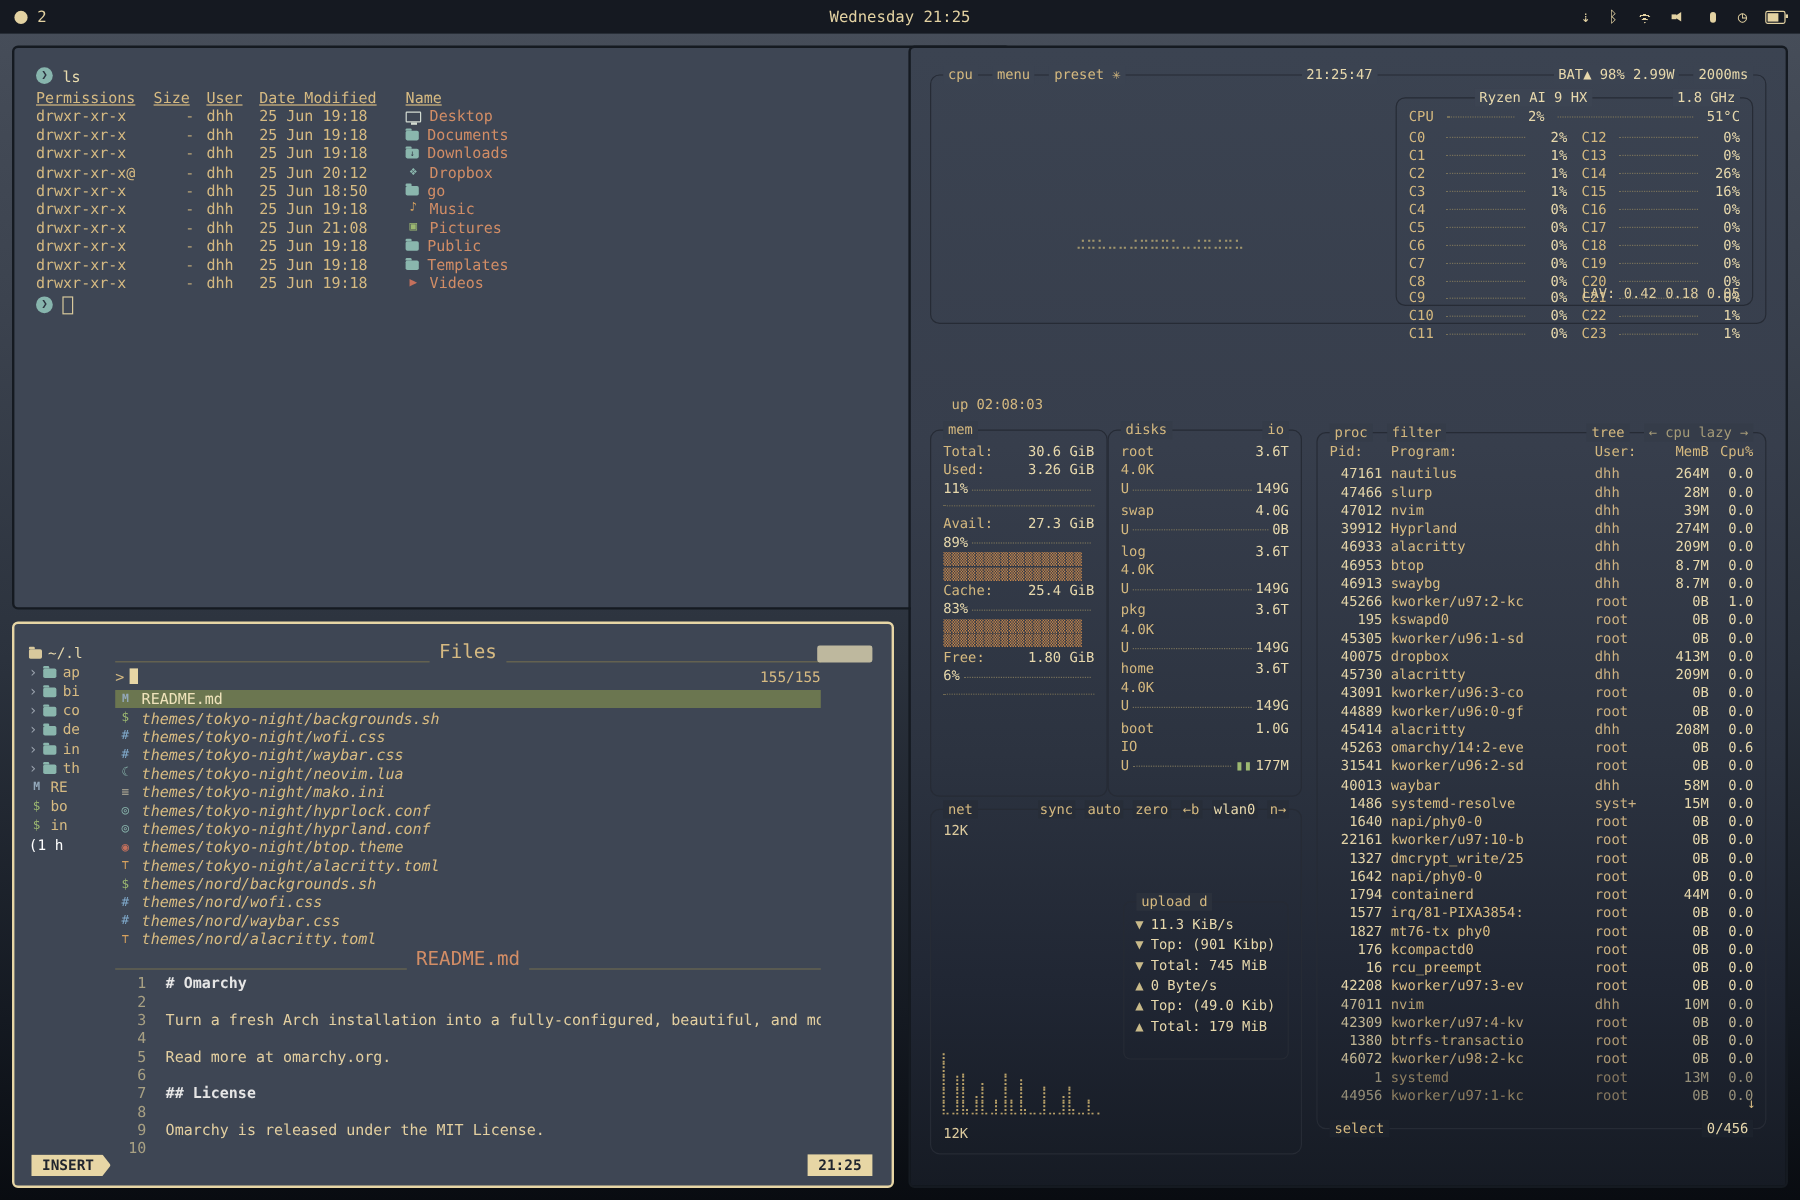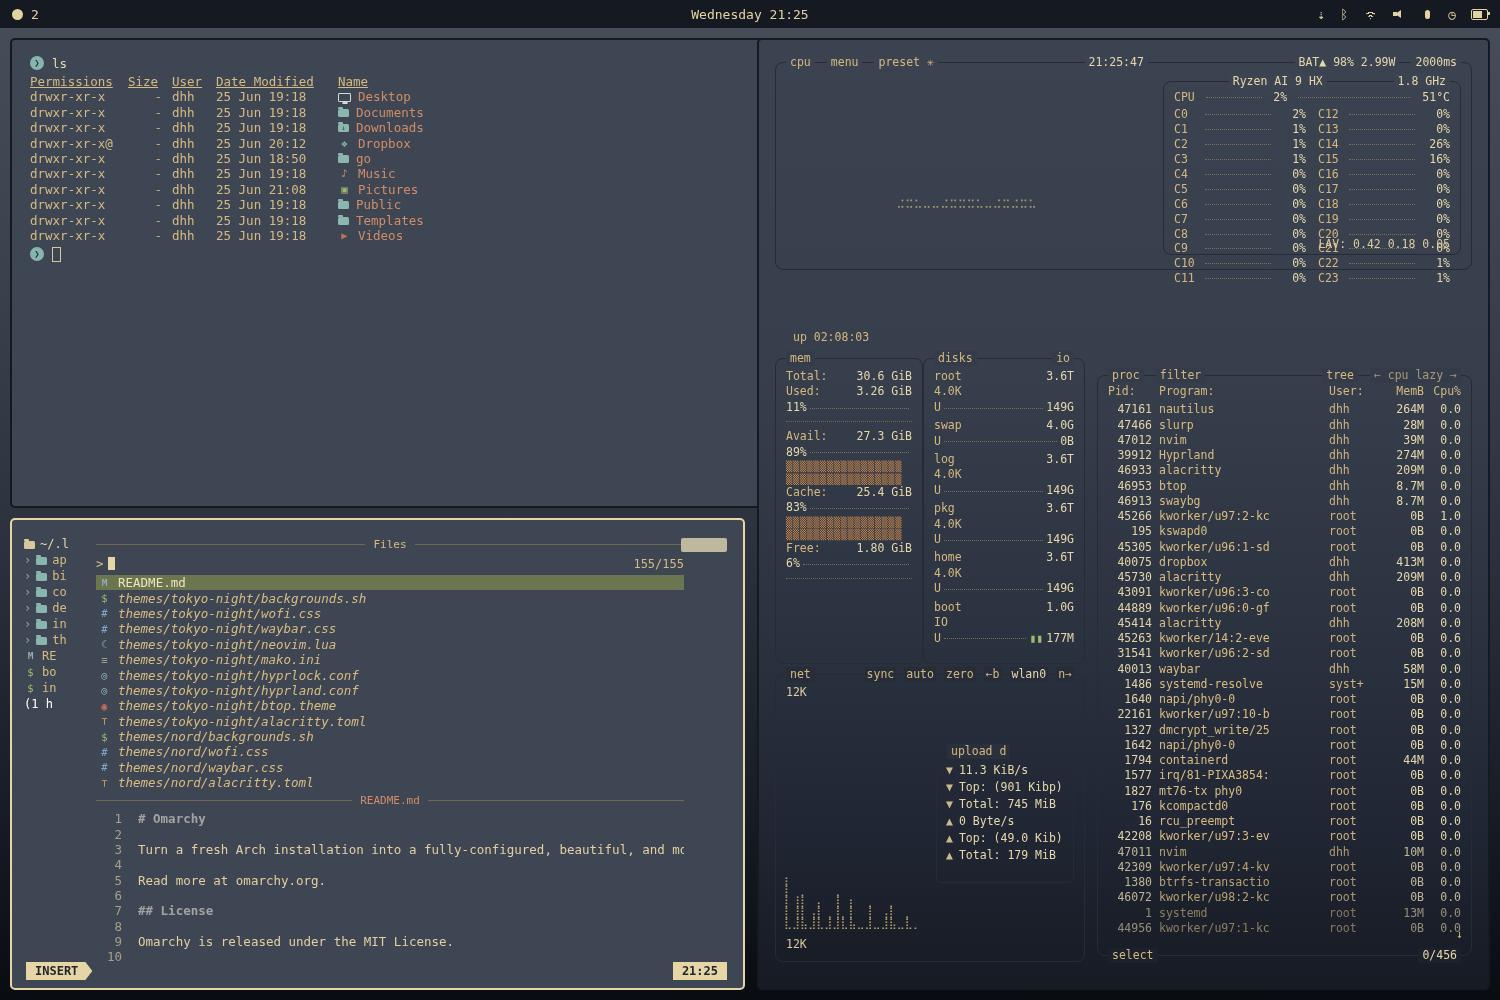--- a/index.html
+++ b/index.html
@@ -65,36 +65,36 @@
   .fic-md{color:#93a8ba;font-weight:bold;font-size:9.5px}.fic-sh{color:#9cb871}.fic-css{color:#7fa8c9}
   .fic-lua{color:#8ab6ad}.fic-ini{color:#b9b39b}.fic-conf{color:#8ab6ad}.fic-theme{color:#c4705c}.fic-toml{color:#d8a25e}
 
   
   .tree{position:absolute;left:12px;top:16px;width:70px;overflow:hidden;font-size:12px}
   .titem{display:flex;align-items:center;gap:5px;line-height:16px;white-space:nowrap}
   .titem .chev{color:#9aa2ad}
   .titem.dim .tlabel{color:#ffffff;}
   .titem.root .fic-folder{background:#d8c89c}
   .picker{position:absolute;left:84px;top:16px;width:588px}
-  .divider{display:flex;align-items:center;gap:8px;height:16px;font-size:11px;color:#d6ba82}
+  .divider{display:flex;align-items:flex-end;gap:8px;height:16px;font-size:16px;color:#d6ba82}
   .dl{flex:1;border-top:1px solid #6d6950;height:0}
   .dlabel.orange{color:#d28d66}
   .irow{display:flex;align-items:center;height:23px;color:#e9d9ad}
   .ppr{margin-right:4px;color:#d6ba82}
   .cur{width:7px;height:13px;background:#e7d6a5;display:inline-block}
   .cnt{margin-left:auto;color:#d6ba82;font-size:12px}
   .frow{display:flex;align-items:center;gap:7px;height:15.4px;padding:0 2px}
   .frow .fpath{font-style:italic;color:#d9bc82;white-space:nowrap;overflow:hidden}
   .frow.sel{background:#6b7650}
   .frow.sel .fpath{font-style:normal;color:#efe3bb}
   .preview{margin-top:3px}
   .pline{display:flex;line-height:15.3px}
   .pnum{width:26px;text-align:right;margin-right:16px;color:#a8a083;flex:none}
   .ptext{color:#e3cfa0;white-space:nowrap;overflow:hidden}
-  .phead{color:#a3a3a3;font-weight:bold}
+  .phead{color:#e5e5e5;font-weight:bold}
   .thumb{position:absolute;top:18px;right:16px;width:46px;height:14px;background:#ccc4a6;border-radius:2px;opacity:.9}
   .badge{position:absolute;bottom:8px;background:#e7d6a5;color:#20252e;font-size:12px;font-weight:bold;
     padding:1px 9px;line-height:16px}
   .badge.mode{left:14px;clip-path:polygon(0 0,calc(100% - 7px) 0,100% 50%,calc(100% - 7px) 100%,0 100%);padding-right:14px}
   .badge.time{right:16px}
 
   
   .bx{position:absolute;border:1px solid #262b35;border-radius:8px;box-sizing:border-box}
   .blabels{position:absolute;top:-8px;left:10px;right:10px;display:flex;align-items:center;gap:12px;
     font-size:11.5px;line-height:15px;white-space:nowrap}
@@ -129,21 +129,21 @@
   #netctl span{background:var(--mask);padding:0 2px}
   .scale-top{position:absolute;left:10px;top:10px;color:#ddcb9e}
   .scale-bottom{position:absolute;left:10px;bottom:10px;color:#ddcb9e}
   .ngraph{position:absolute;left:8px;top:30px;bottom:32px;width:168px;display:flex;flex-direction:column;
     justify-content:flex-end;color:#b9a169;font-size:11px;line-height:11px;overflow:hidden}
   .nstats{position:absolute;right:10px;top:76px;width:138px;height:132px;border:1px solid #262b35;
     border-radius:6px;--mask:#2b313c}
   .nstats-c{padding:10px 9px 0}
   .nrow{display:flex;gap:6px;line-height:17px;white-space:nowrap}
   .nic{color:#c9ba8a}
-  .proc-box{left:338px;top:335px;right:16px;height:581px;--mask:#353c49}
+  .proc-box{left:338px;top:320px;right:16px;height:581px;--mask:#353c49}
   .proc-box .blabels.bottom span{background:#1c222c}
   .prochead,.prow{display:grid;grid-template-columns:44px 1fr 42px 46px 30px;column-gap:7px;padding:0 10px;
     line-height:15.25px}
   .prochead{padding-top:8px;padding-bottom:3px;color:#d4b87f}
   .pidc{color:#e3d4a8}
   .prog{color:#d9bc82;white-space:nowrap;overflow:hidden}
   .uc{color:#cdb181}
   #procrows .prow:nth-child(n+30){opacity:.82}
   #procrows .prow:nth-child(n+34){opacity:.6}
   .sdown{position:absolute;right:8px;bottom:14px;color:#d4b87f}
@@ -948,21 +948,21 @@
           </div>
           <div class="prow">
             <span class="r pidc">45414</span>
             <span class="prog">alacritty</span>
             <span class="uc">dhh</span>
             <span class="r crm">208M</span>
             <span class="r crm">0.0</span>
           </div>
           <div class="prow">
             <span class="r pidc">45263</span>
-            <span class="prog">kworker/14:2-eve</span>
+            <span class="prog">omarchy/14:2-eve</span>
             <span class="uc">root</span>
             <span class="r crm">0B</span>
             <span class="r crm">0.6</span>
           </div>
           <div class="prow">
             <span class="r pidc">31541</span>
             <span class="prog">kworker/u96:2-sd</span>
             <span class="uc">root</span>
             <span class="r crm">0B</span>
             <span class="r crm">0.0</span>

